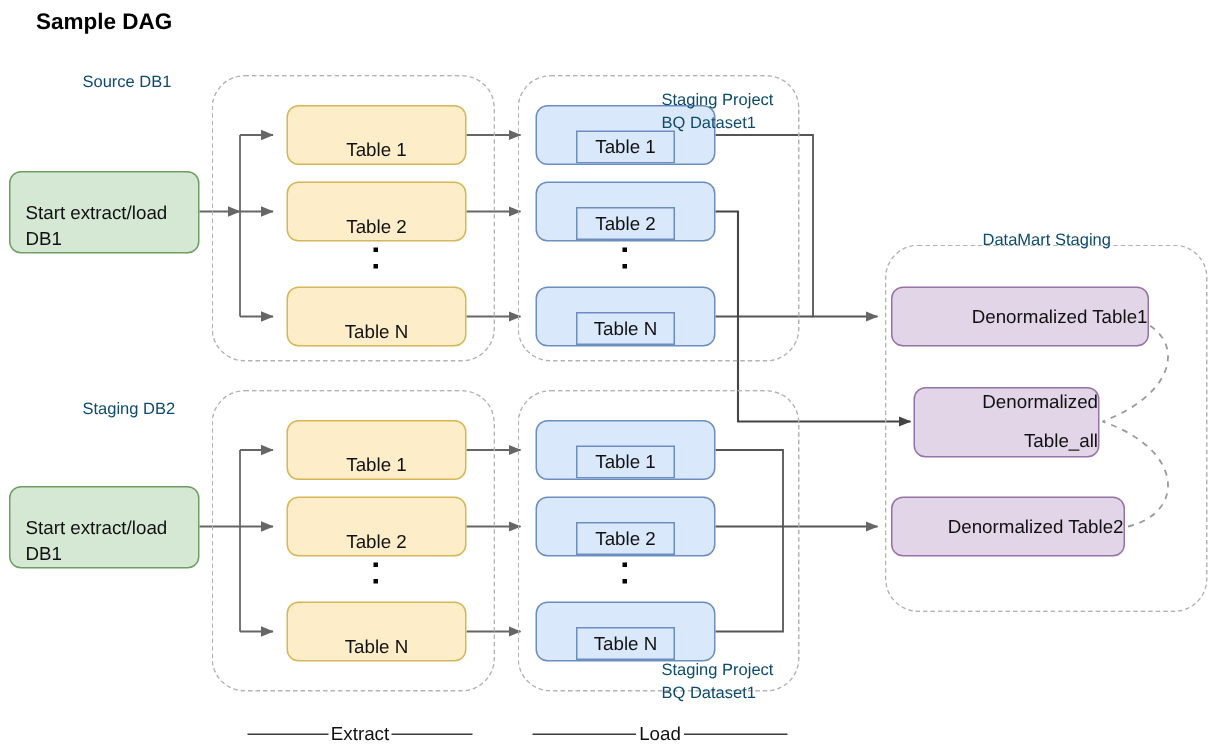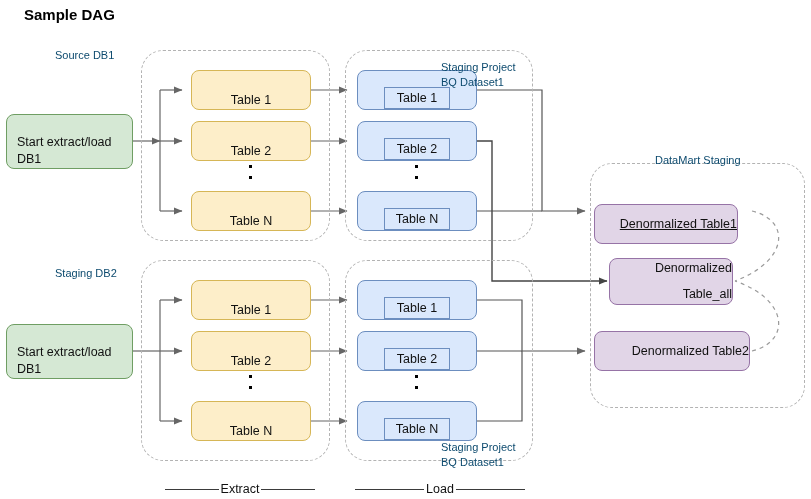--- a/index.html
+++ b/index.html
@@ -265,21 +265,21 @@
       <i></i>
   </div>
   <div class="node node-blue" style="left:357px; top:401px; width:120px; height:40px;">
     <span class="inner-box">Table N</span>
   </div>
   <div class="lbl lbl-right" style="left:441px; top:440px; width:130px;">Staging Project</div>
   <div class="lbl lbl-right" style="left:441px; top:455px; width:130px;">BQ Dataset1</div>
 
   <div class="lbl lbl-right" style="left:655px; top:153px; width:145px;">DataMart Staging</div>
 
-  <div class="node node-purple" style="left:594px; top:204px; width:144px; height:40px;text-decoration:underline;">
+  <div class="node node-purple" style="left:594px; top:191px; width:172px; height:40px;">
     <span>Denormalized Table1</span>
   </div>
 
   <div class="node node-purple" style="left:609px; top:258px; width:124px; height:47px;">
     <span>Denormalized</span>
     <span>Table_all</span>
   </div>
 
   <div class="node node-purple" style="left:594px; top:331px; width:156px; height:40px;">
     <span>Denormalized Table2</span>

